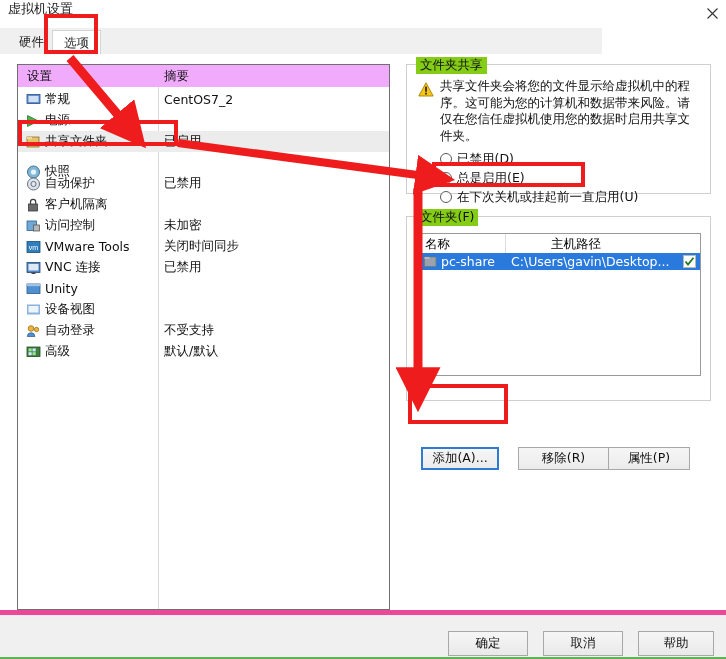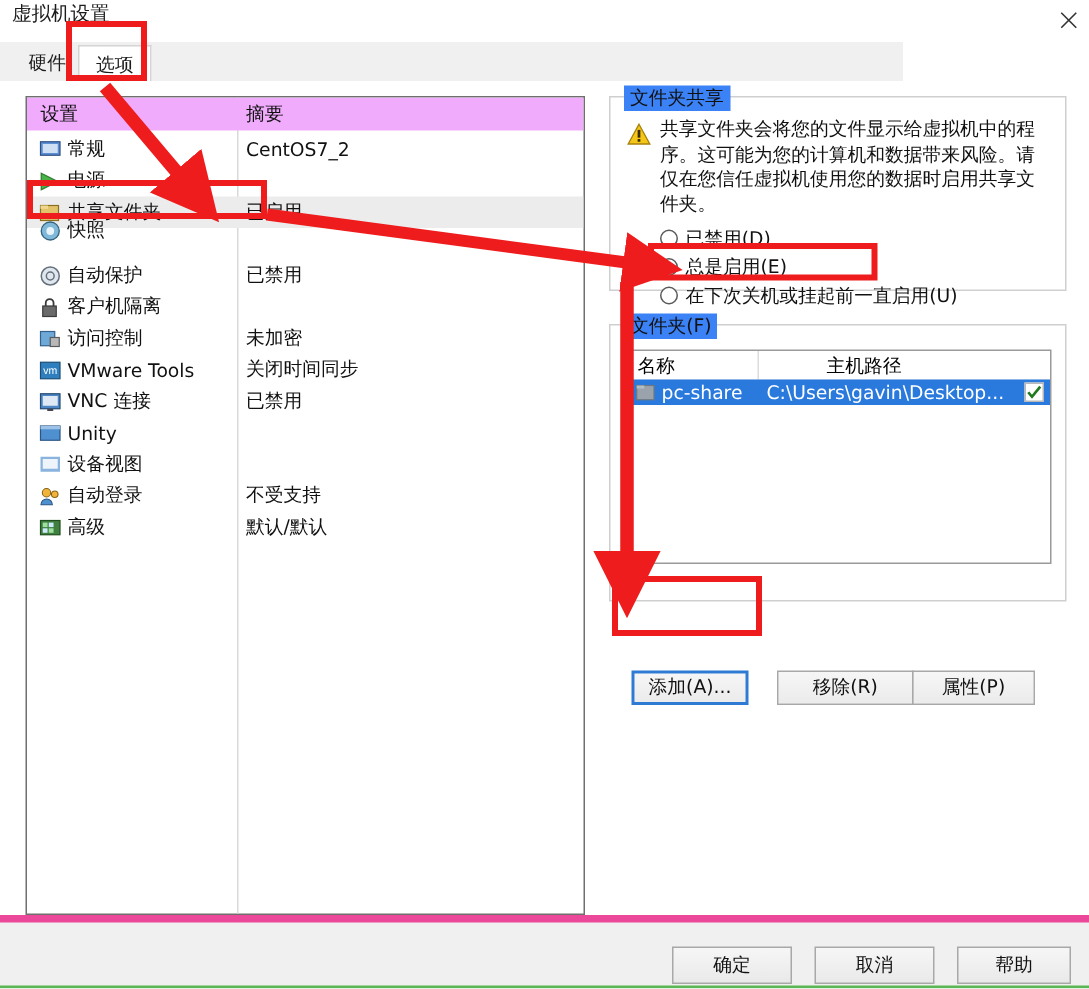--- a/index.html
+++ b/index.html
@@ -153,21 +153,21 @@
   .group {
     position: absolute;
     border: 1px solid #cfcfcf;
     box-sizing: border-box;
     background: transparent;
   }
   .group-title {
     position: absolute;
     top: -8px; left: 9px;
     padding: 0 4px;
-    background: #3b82f6;
+    background: #84cc16;
     font-size: 12.5px;
     color: #111;
     white-space: nowrap;
   }
 
   .grp-sharing { left: 406px; top: 10px; width: 305px; height: 130px; }
   .grp-folders { left: 406px; top: 162px; width: 305px; height: 185px; }
 
   .warn-icon {
     position: absolute;
@@ -389,21 +389,21 @@
             <div class="row-summary"></div>
           </div>
           <div class="list-row selected" style="top: 66px;">
             <svg class="row-icon" viewBox="0 0 14 14">
               <rect x="0.5" y="2" width="12" height="10" fill="#e3c36a" stroke="#8a6f22" stroke-width="0.8"></rect>
               <rect x="0.5" y="2" width="5" height="2.2" fill="#f0d98f"></rect>
             </svg>
             <div class="row-label">共享文件夹</div>
             <div class="row-summary">已启用</div>
           </div>
-          <div class="list-row" style="top: 78px; text-align: right;">
+          <div class="list-row" style="top: 96px; text-align: right;">
             <svg class="row-icon" viewBox="0 0 14 14">
               <circle cx="7" cy="7" r="6" fill="#7fb8d8" stroke="#36647e" stroke-width="0.9"></circle>
               <circle cx="7" cy="7" r="2.6" fill="#e8f3fa"></circle>
             </svg>
             <div class="row-label">快照</div>
             <div class="row-summary"></div>
           </div>
           <div class="list-row" style="top: 108px;">
             <svg class="row-icon" viewBox="0 0 14 14">
               <circle cx="7" cy="7" r="6" fill="#dfe6ee" stroke="#65707c" stroke-width="1"></circle>

